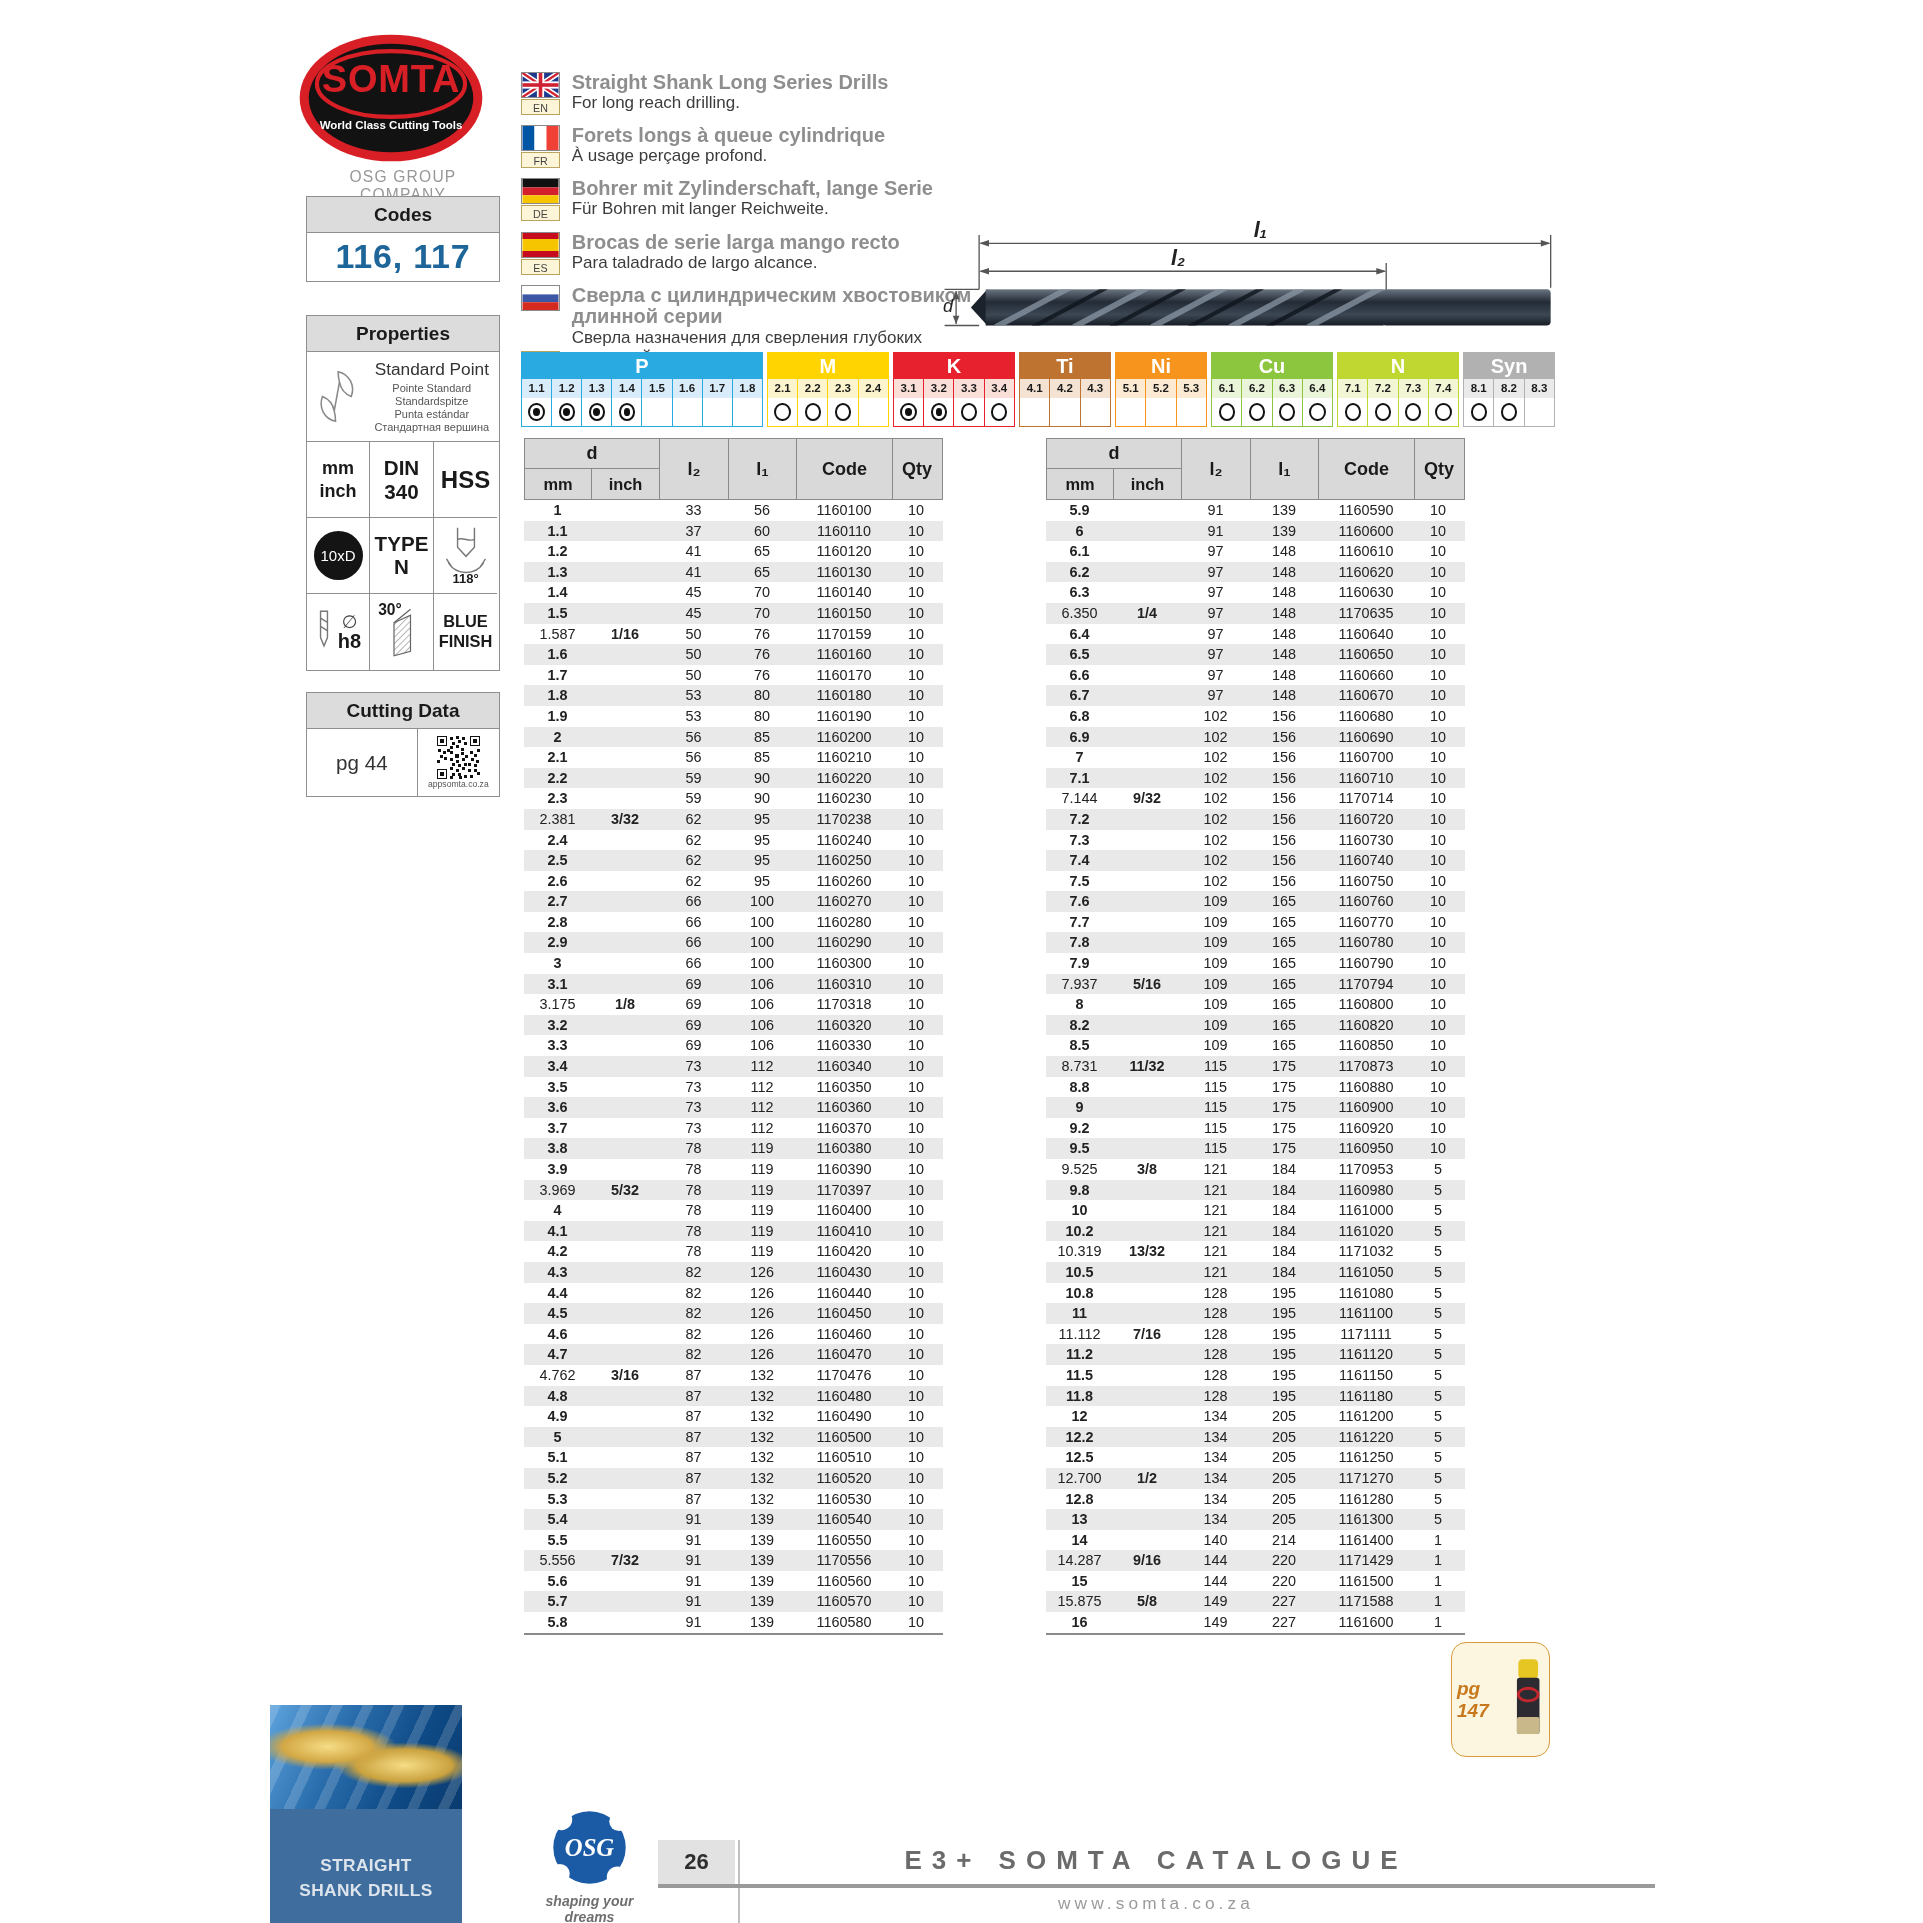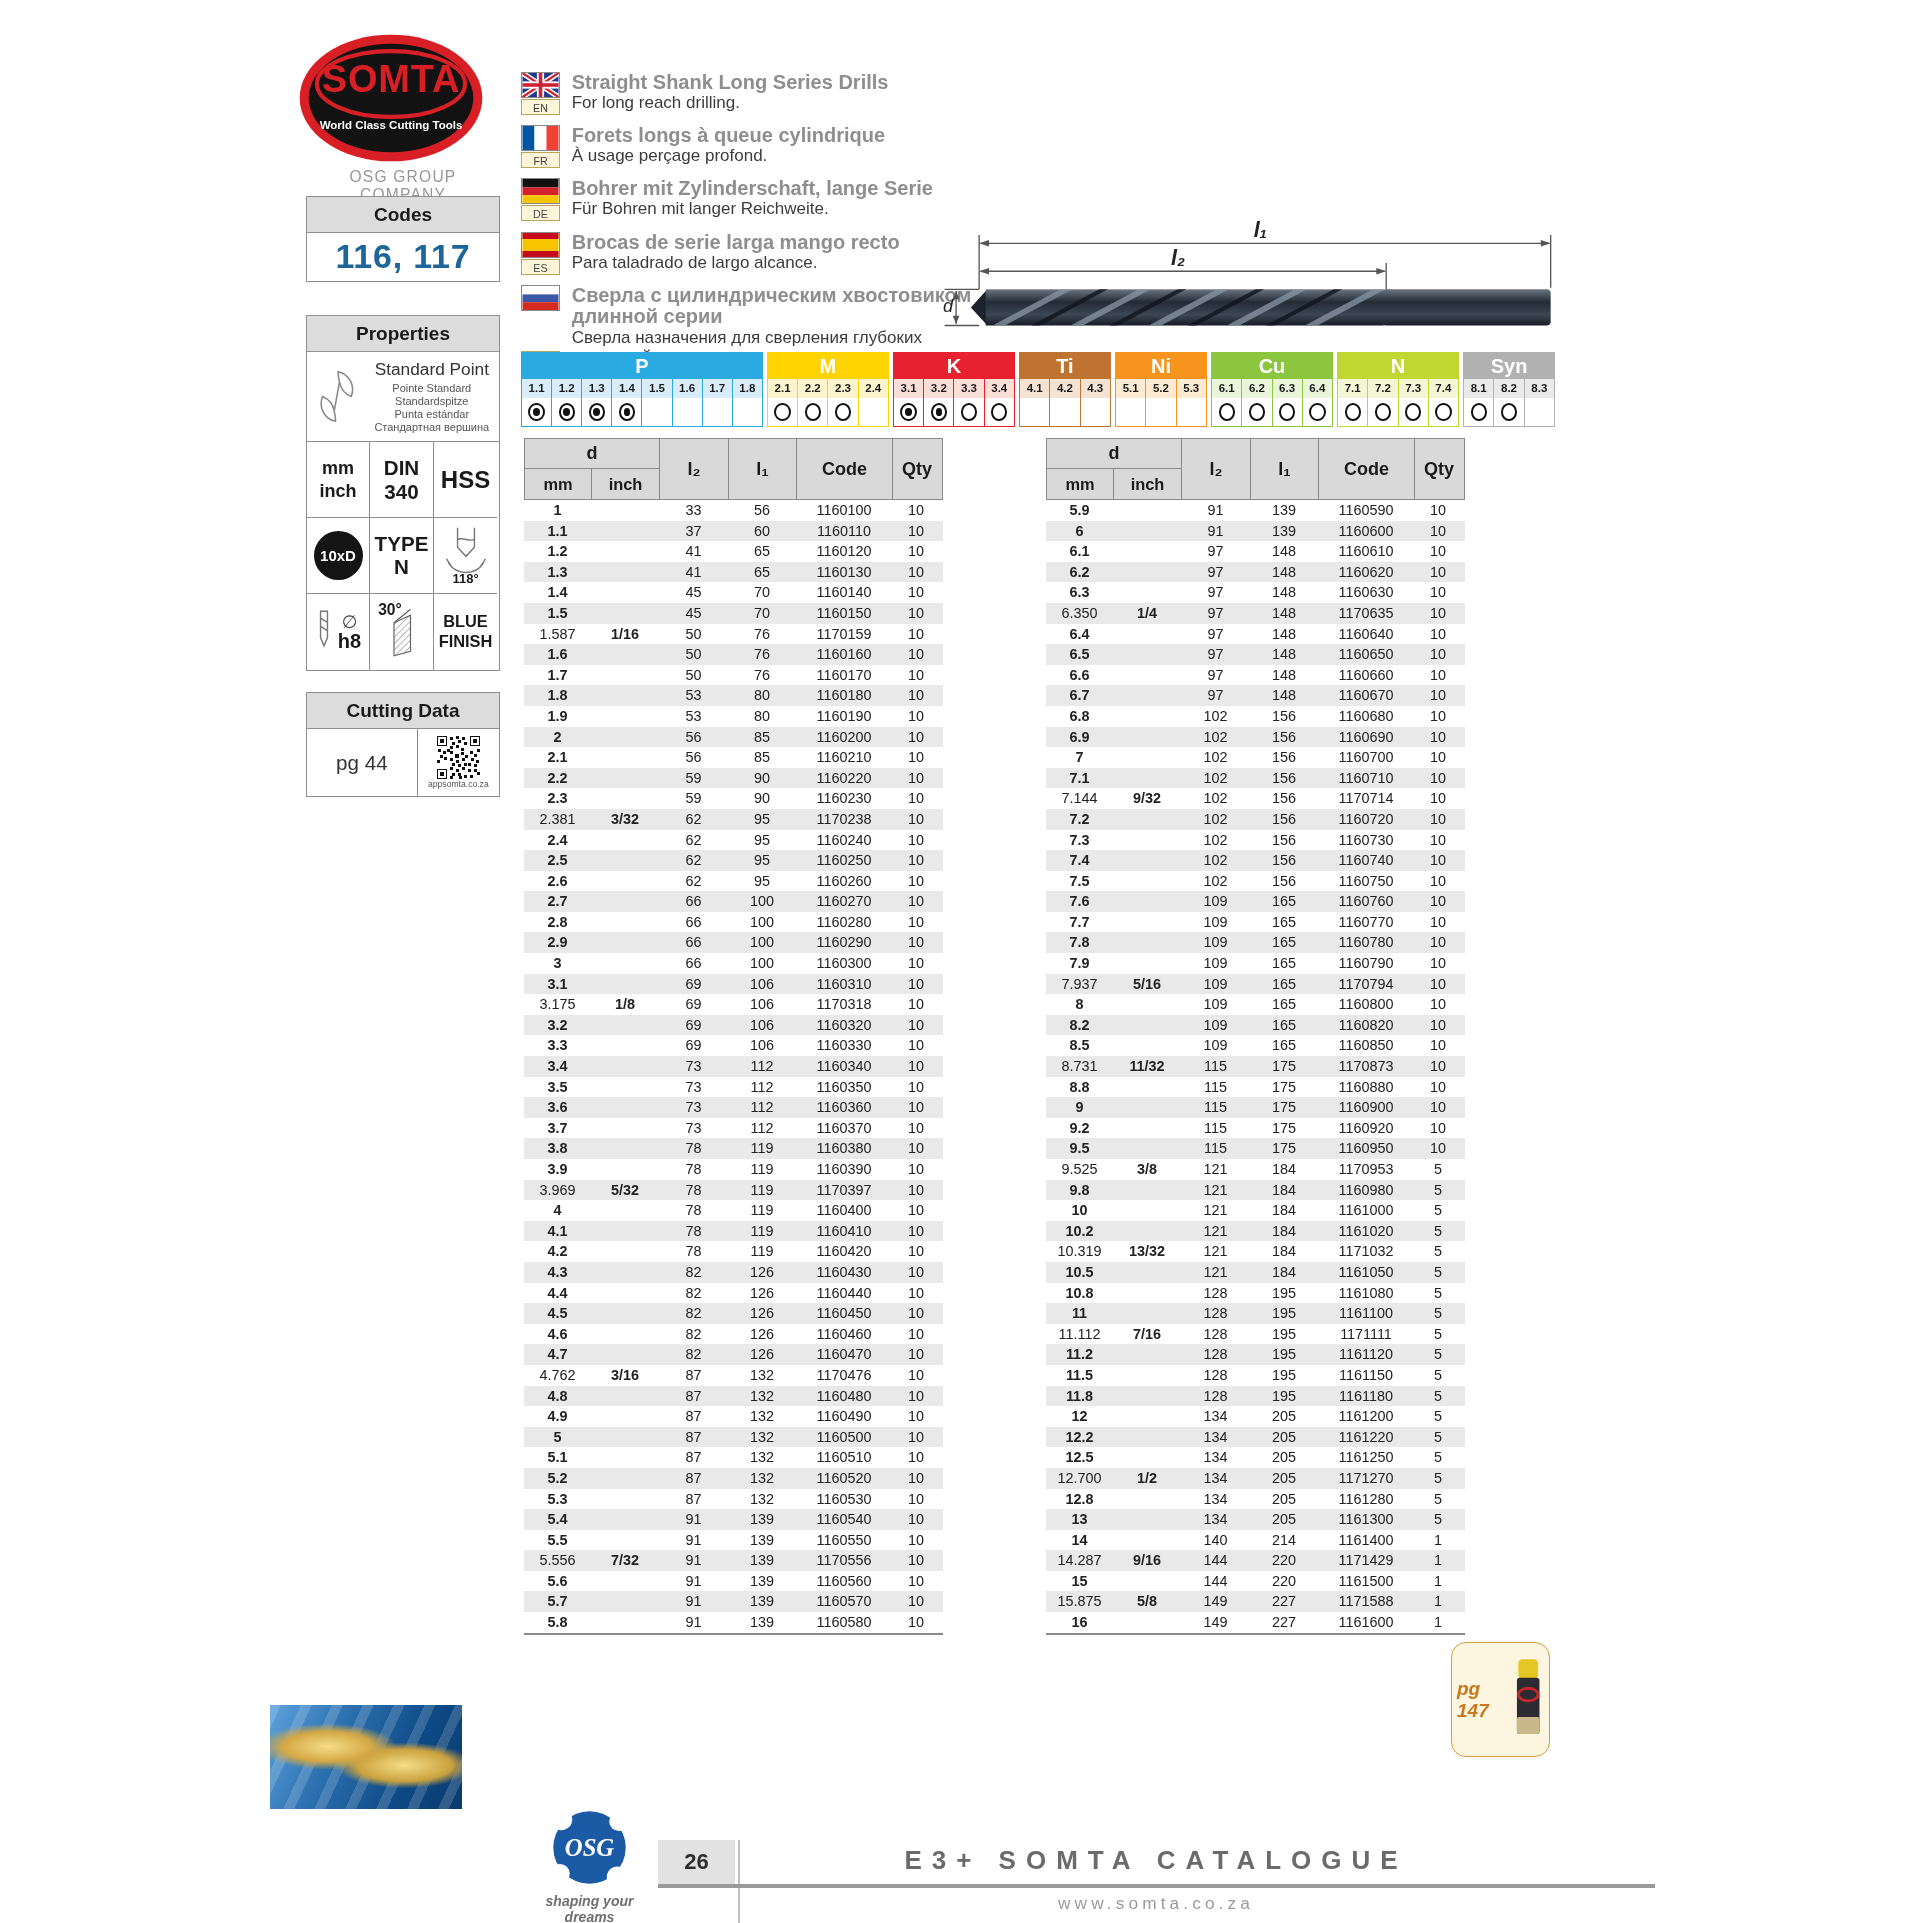--- a/index.html
+++ b/index.html
@@ -31,21 +31,21 @@
   .std-small{font-size:11px;color:#555;line-height:1.18;white-space:pre-line;}
   .pgrid{display:grid;grid-template-columns:63px 64px 63px;}
   .pcell{height:76px;border-right:1.6px solid #8f8f8f;border-bottom:1.6px solid #8f8f8f;
       display:flex;flex-direction:column;align-items:center;justify-content:center;text-align:center;box-sizing:border-box;}
   .pcell:nth-child(3n){border-right:none;}
   .pcell:nth-child(n+7){border-bottom:none;}
   .p-units{font-weight:bold;font-size:18px;white-space:pre-line;line-height:1.25;}
   .p-din{font-weight:bold;font-size:20.6px;white-space:pre-line;line-height:1.15;}
   .p-hss{font-weight:bold;font-size:24px;}
   .circle10{width:49px;height:49px;border-radius:50%;background:#141414;color:#fff;
-      font-weight:bold;font-size:15px;display:flex;align-items:center;justify-content:center;}
+      font-weight:normal;font-size:15px;display:flex;align-items:center;justify-content:center;}
   .p-type{font-weight:bold;font-size:20.6px;white-space:pre-line;line-height:1.1;}
   .p-angle-label{font-weight:bold;font-size:13px;margin-top:-5px;}
   .tol-wrap{display:flex;align-items:center;gap:5px;}
   .tol-col{display:flex;flex-direction:column;align-items:center;line-height:1;}
   .diam{font-size:18px;color:#444;}
   .p-h8{font-weight:bold;font-size:20px;}
   .p-30{font-weight:bold;font-size:15.6px;position:absolute;left:8.2px;top:6.6px;}
   .p-cell-rel{position:relative;}
   .p-finish{font-weight:bold;font-size:16.4px;white-space:pre-line;line-height:1.2;}
 
@@ -1537,20 +1537,22 @@
     <span class="pg147-label">pg 147</span>
     <svg width="38" height="97" viewBox="0 0 46 118">
       <rect x="9" y="2" width="28" height="28" rx="6" fill="#e6c623"></rect>
       <rect x="7" y="28" width="32" height="80" rx="4" fill="#2b2b31"></rect>
       <ellipse cx="23" cy="52" rx="14" ry="9" fill="none" stroke="#c2272d" stroke-width="4"></ellipse>
       <rect x="7" y="84" width="32" height="24" rx="3" fill="#c9b98a"></rect>
     </svg>
   </div>
 
   <div class="abs" id="foot-photo"></div>
+  <div class="abs" id="foot-panel">STRAIGHT
+SHANK DRILLS</div>
 
   <div class="abs" id="osg">
     <svg width="79" height="79" viewBox="0 0 96 96">
       <circle cx="48" cy="48" r="44" fill="#1b5ba6"></circle>
       <circle cx="14" cy="14" r="13" fill="#fff"></circle>
       <circle cx="84" cy="16" r="12" fill="#fff"></circle>
       <circle cx="12" cy="80" r="12" fill="#fff"></circle>
       <circle cx="82" cy="84" r="13" fill="#fff"></circle>
       <text x="48" y="58" text-anchor="middle" font-size="30" font-style="italic" font-weight="bold" font-family="Liberation Serif, serif" fill="#ffffff">OSG</text>
     </svg>

